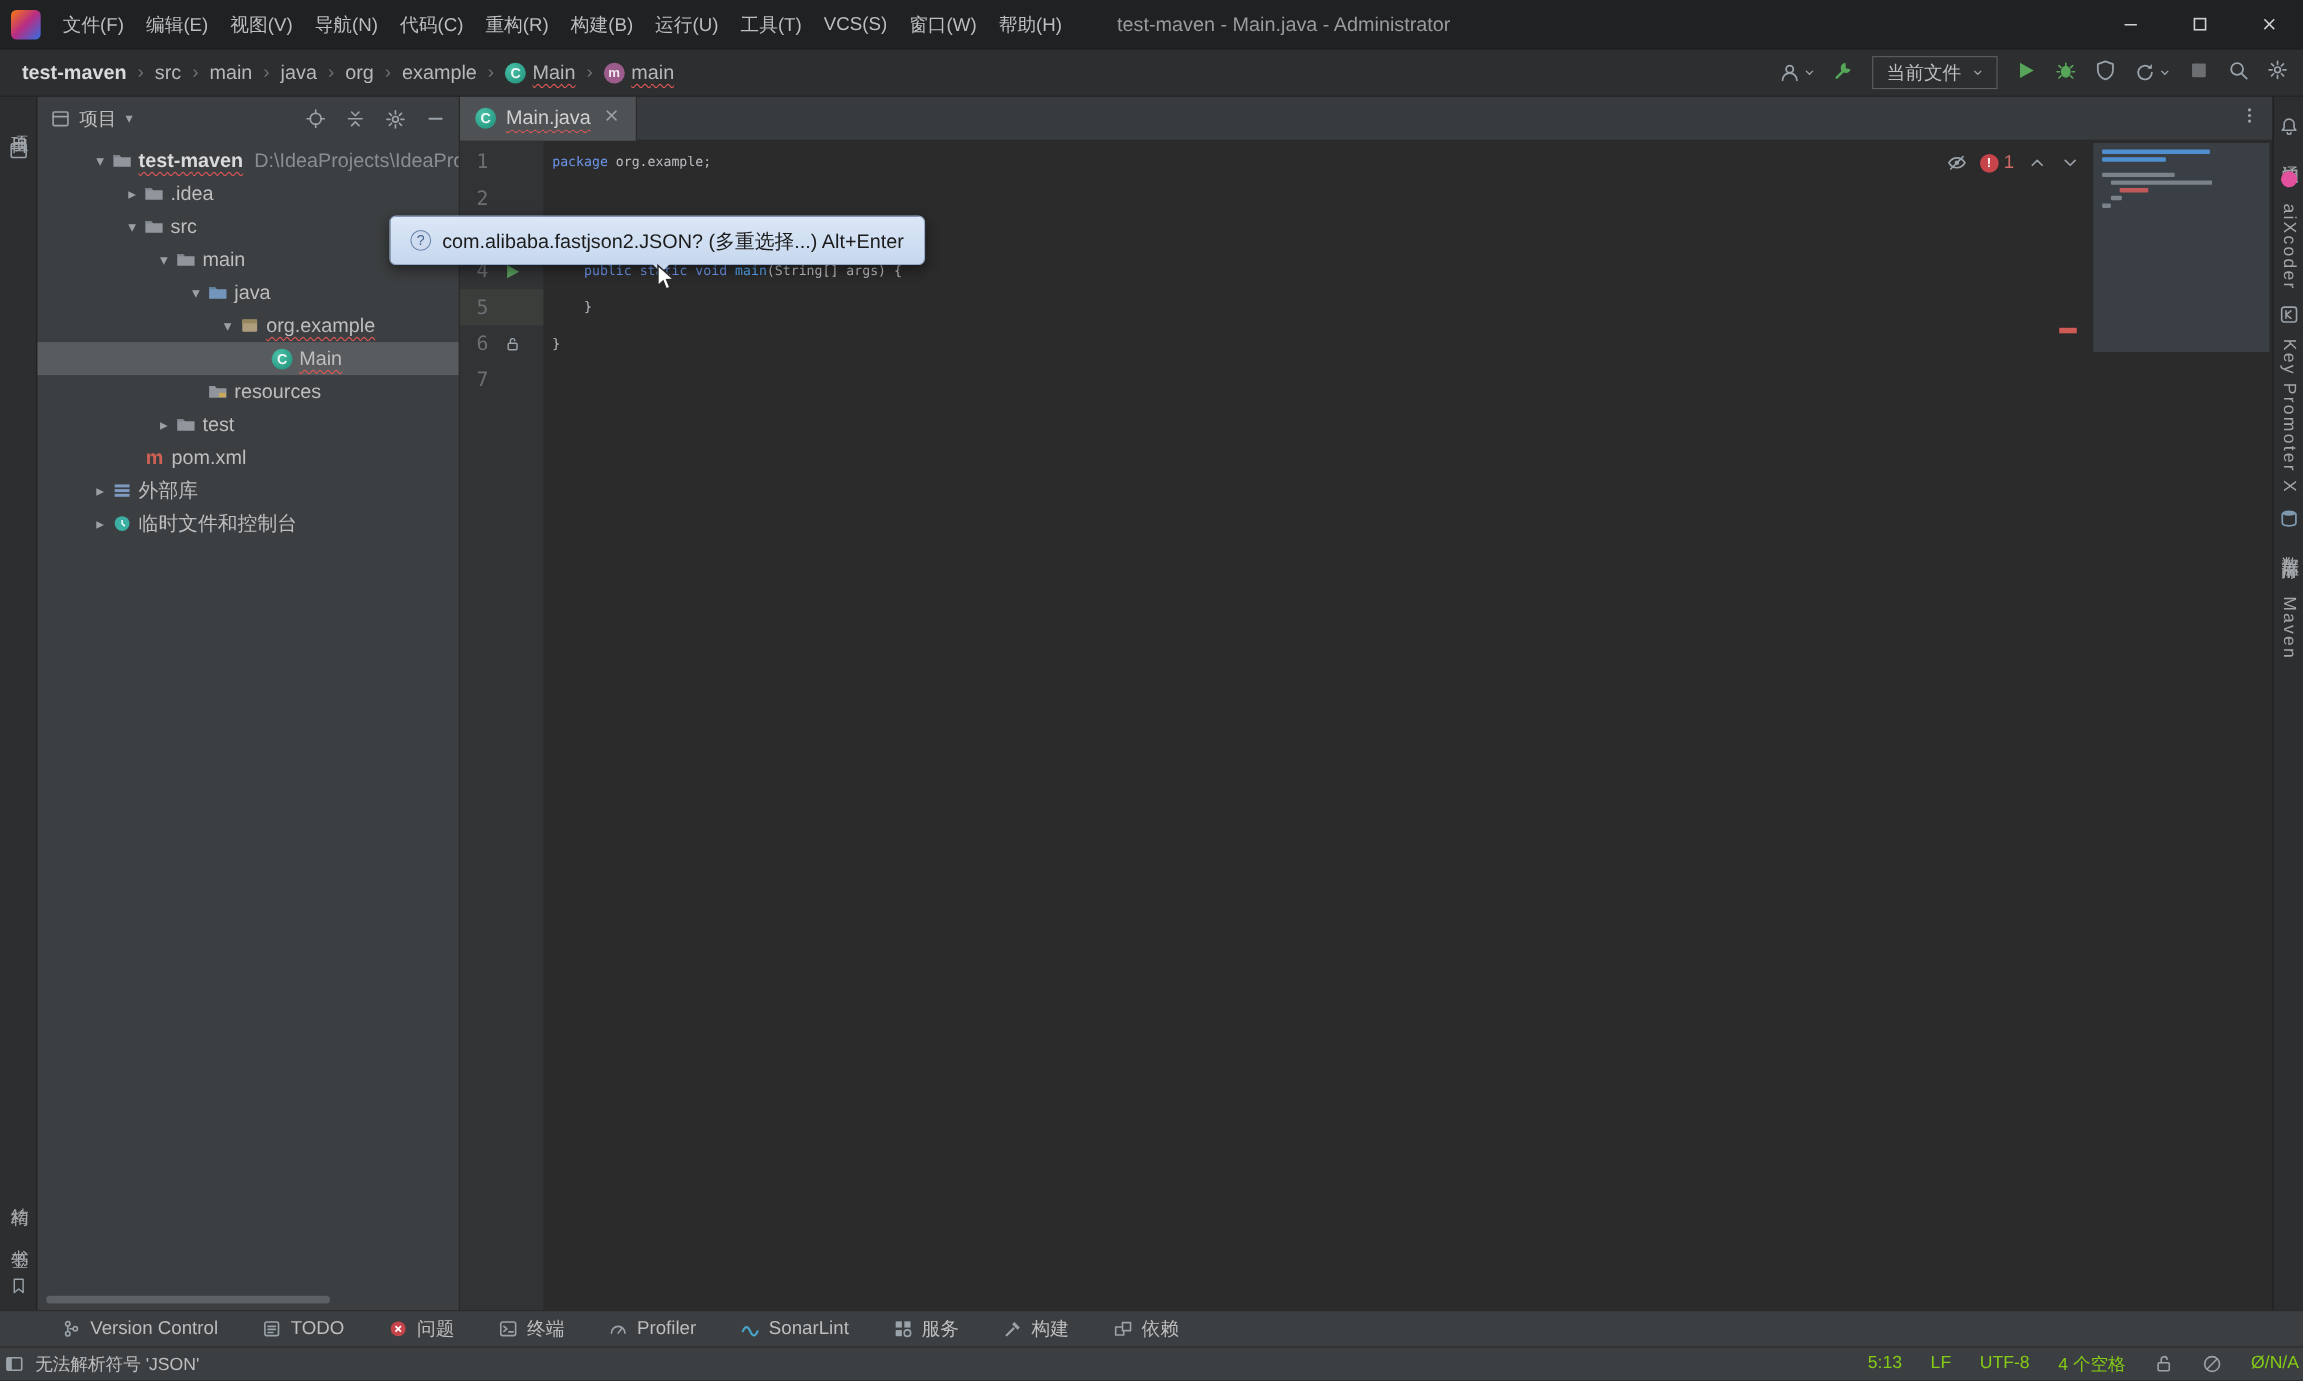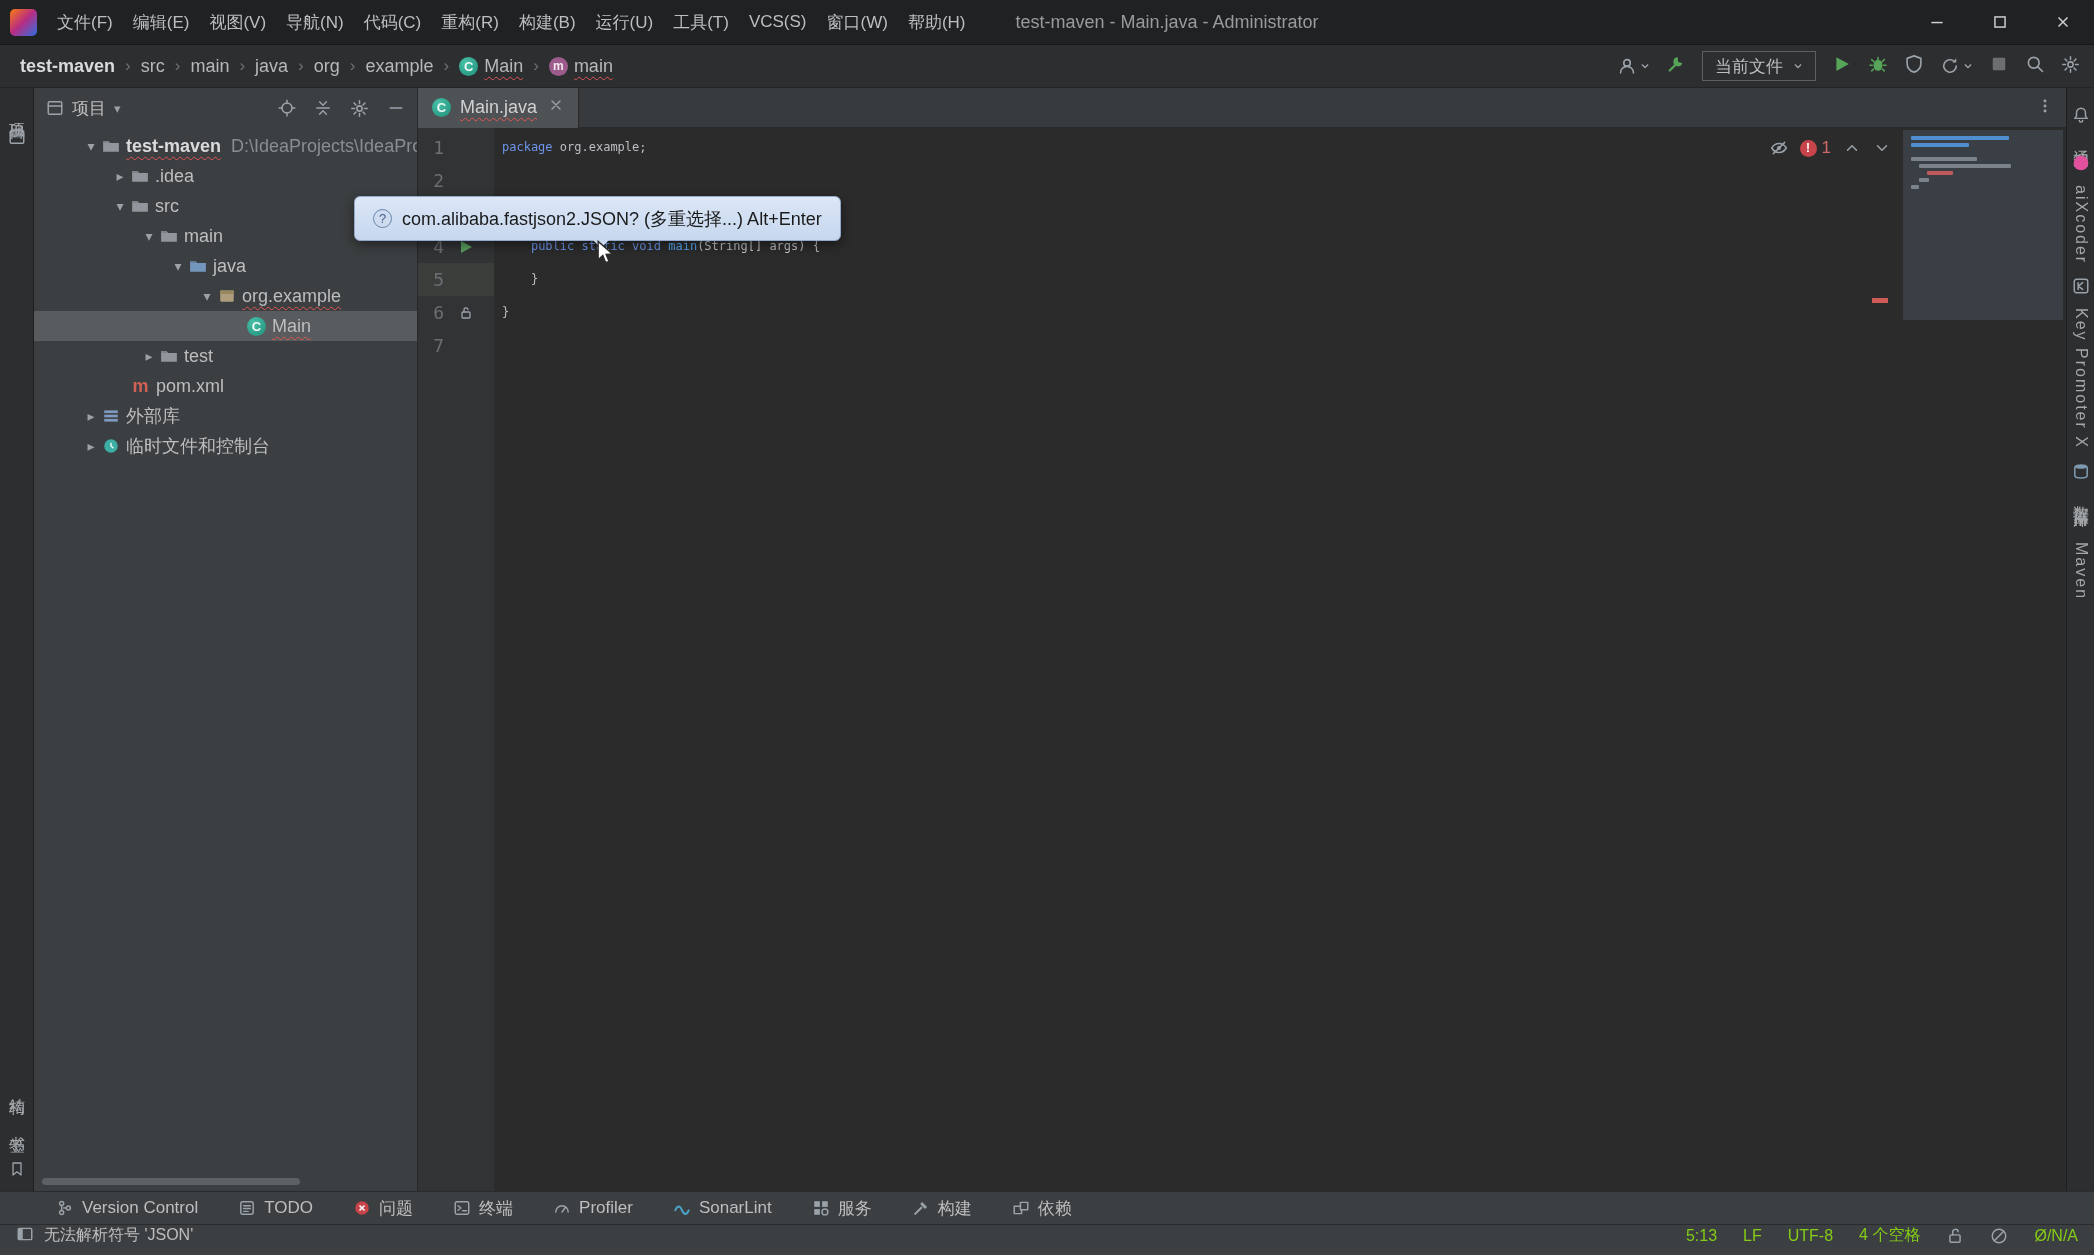--- a/index.html
+++ b/index.html
@@ -87,21 +87,21 @@
 
 
 .ic-class{width:19px;height:19px;border-radius:50%;background:radial-gradient(circle at 35% 30%,#49c0a8,#1f8f7a);color:#eef8f4;font-size:13px;font-weight:bold;display:inline-flex;align-items:center;justify-content:center;flex:0 0 19px;font-family:"Liberation Sans",sans-serif}
 .ic-method{width:19px;height:19px;border-radius:50%;background:#9b5c8c;color:#f3e8f0;font-size:12px;font-weight:bold;display:inline-flex;align-items:center;justify-content:center;flex:0 0 19px}
 .ic-maven{color:#cf6055;font-weight:bold;font-size:18px;width:19px;display:inline-flex;justify-content:center}
 .ic-maventool{color:#a3a7aa;font-weight:bold;font-size:15px}
 
 
 .bottombar{height:33px;background:#3c3f41;border-top:1px solid #2a2b2c;display:flex;align-items:center;gap:40px;padding-left:56px;font-size:17px;color:#bcbec0}
 .bb-item{display:flex;align-items:center;gap:8px;cursor:default}
-.statusbar{height:31px;background:#3c3f41;border-top:1px solid #2a2b2c;display:flex;align-items:flex-start;padding:0 16px;font-size:16px;color:#bcbec0;gap:10px}
+.statusbar{height:31px;background:#3c3f41;border-top:1px solid #2a2b2c;display:flex;align-items:center;padding:0 4px;font-size:16px;color:#bcbec0;gap:10px}
 .sb-right{margin-left:auto;display:flex;align-items:center;gap:26px;color:#84cc16}
 .sb-item{cursor:default}
 </style>
 </head>
 <body>
 
 <div class="titlebar">
   <div class="logo"></div>
   <div class="menubar" id="menubar">
       <span class="menu-item">文件(F)</span>
@@ -378,20 +378,30 @@
             </svg>
           </span>
           <span class="t-label err-wavy">org.example</span>
         </div>
         <div class="trow selected" style="padding-left: 191px;">
           <span class="t-arrow"></span>
           <span class="ic">
             <span class="ic-class">C</span>
           </span>
           <span class="t-label err-wavy">Main</span>
+        </div>
+        <div class="trow" style="padding-left: 133px;">
+          <span class="t-arrow"></span>
+          <span class="ic">
+            <svg width="18" height="18" viewBox="0 0 16 16" fill="none" xmlns="http://www.w3.org/2000/svg">
+              <path d="M1 3.5h4.6l1.6 1.8H15V13H1z" fill="#90969C"></path>
+              <rect x="9" y="9" width="5.5" height="3.5" fill="#C9A959"></rect>
+            </svg>
+          </span>
+          <span class="t-label">resources</span>
         </div>
         <div class="trow" style="padding-left: 104px;">
           <span class="t-arrow">▸</span>
           <span class="ic">
             <svg width="18" height="18" viewBox="0 0 16 16" fill="none" xmlns="http://www.w3.org/2000/svg">
               <path d="M1 3.5h4.6l1.6 1.8H15V13H1z" fill="#90969C"></path>
               <path d="M1 3.5h4.6l1.6 1.8H1z" fill="#7d838a"></path>
             </svg>
           </span>
           <span class="t-label">test</span>

